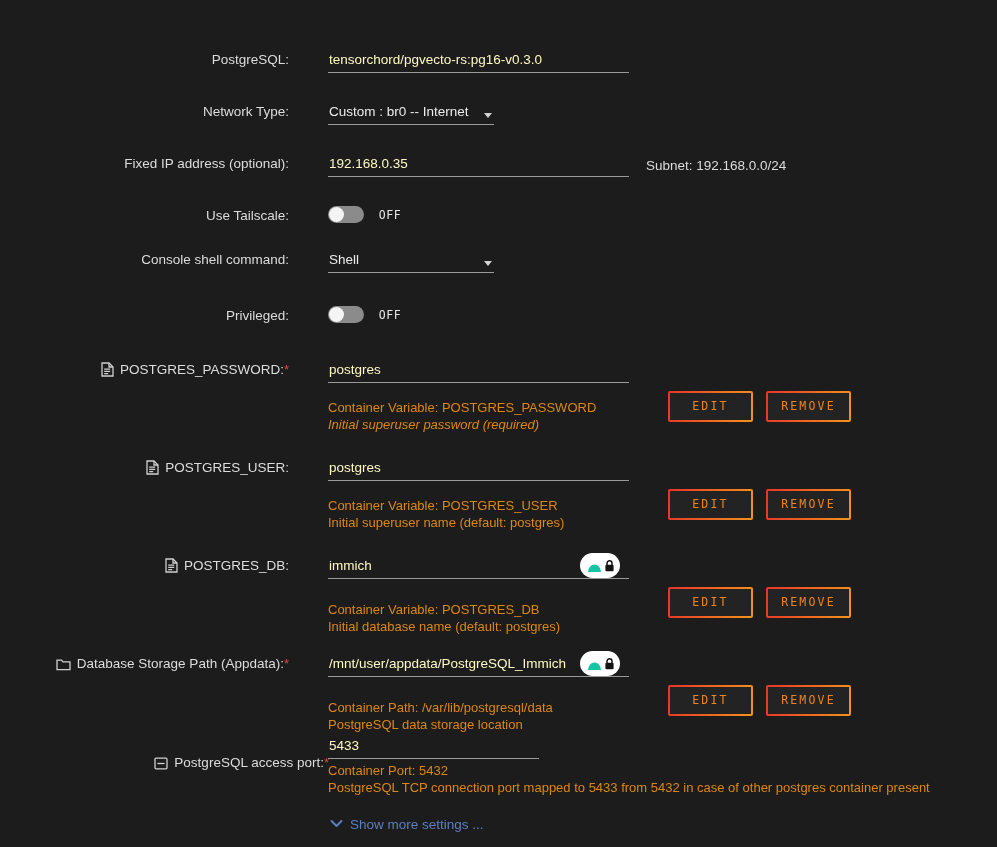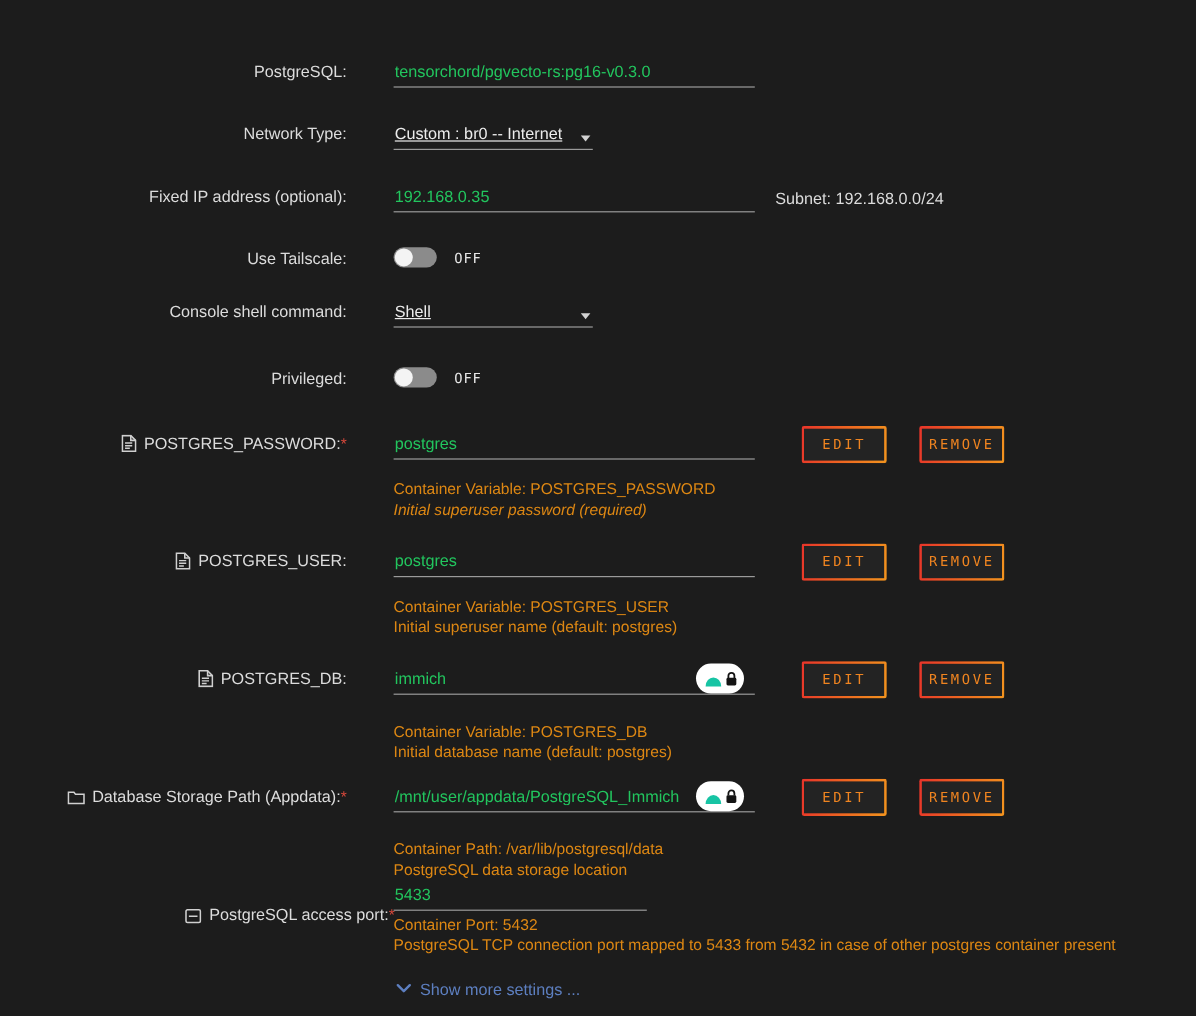--- a/index.html
+++ b/index.html
@@ -52,42 +52,41 @@
     position: absolute;
     left: 328px;
   }
 
   
   .tinput {
     width: 300px;
     background: transparent;
     border: none;
     border-bottom: 1px solid #9a9a9a;
-    color: #22c55e;
+    color: #fef9c3;
     font-family: "Liberation Sans", sans-serif;
     font-size: 13.5px;
     padding: 0 0 5px 1px;
     outline: none;
     border-radius: 0;
   }
   .tinput.narrow { width: 210px; }
 
   
   .selwrap {
     position: relative;
     width: 166px;
     border-bottom: 1px solid #9a9a9a;
     padding-bottom: 5px;
   }
   .selwrap .selval {
     font-size: 13.5px;
     color: #ececec;
     display: inline-block;
     padding-left: 1px;
-    text-decoration: underline;
   }
   .selwrap .caret {
     position: absolute;
     right: 2px;
     bottom: 6px;
     width: 0; height: 0;
     border-left: 4px solid transparent;
     border-right: 4px solid transparent;
     border-top: 5px solid #d2d2d2;
   }
@@ -134,35 +133,36 @@
     position: absolute;
     left: 646px;
     color: #dcdcdc;
     font-size: 13.5px;
     white-space: nowrap;
   }
 
   
   .btn {
     position: absolute;
-    width: 71px;
+    width: 85px;
     height: 31px;
     box-sizing: border-box;
     border-radius: 2px;
     background:
       linear-gradient(#232323, #232323) padding-box,
       linear-gradient(100deg, #e8342a 0%, #ef6a20 55%, #f2941e 100%) border-box;
     border: 2px solid transparent;
     color: #ef8420;
     font-family: "DejaVu Sans Mono", monospace;
     font-size: 11.5px;
     letter-spacing: 2.2px;
     line-height: 27px;
     cursor: pointer;
     padding: 0;
+    margin-top: 36px;
   }
 
   
   .autofill {
     position: absolute;
     width: 40px;
     height: 25px;
     border-radius: 13px;
     background: #ffffff;
     display: flex;

